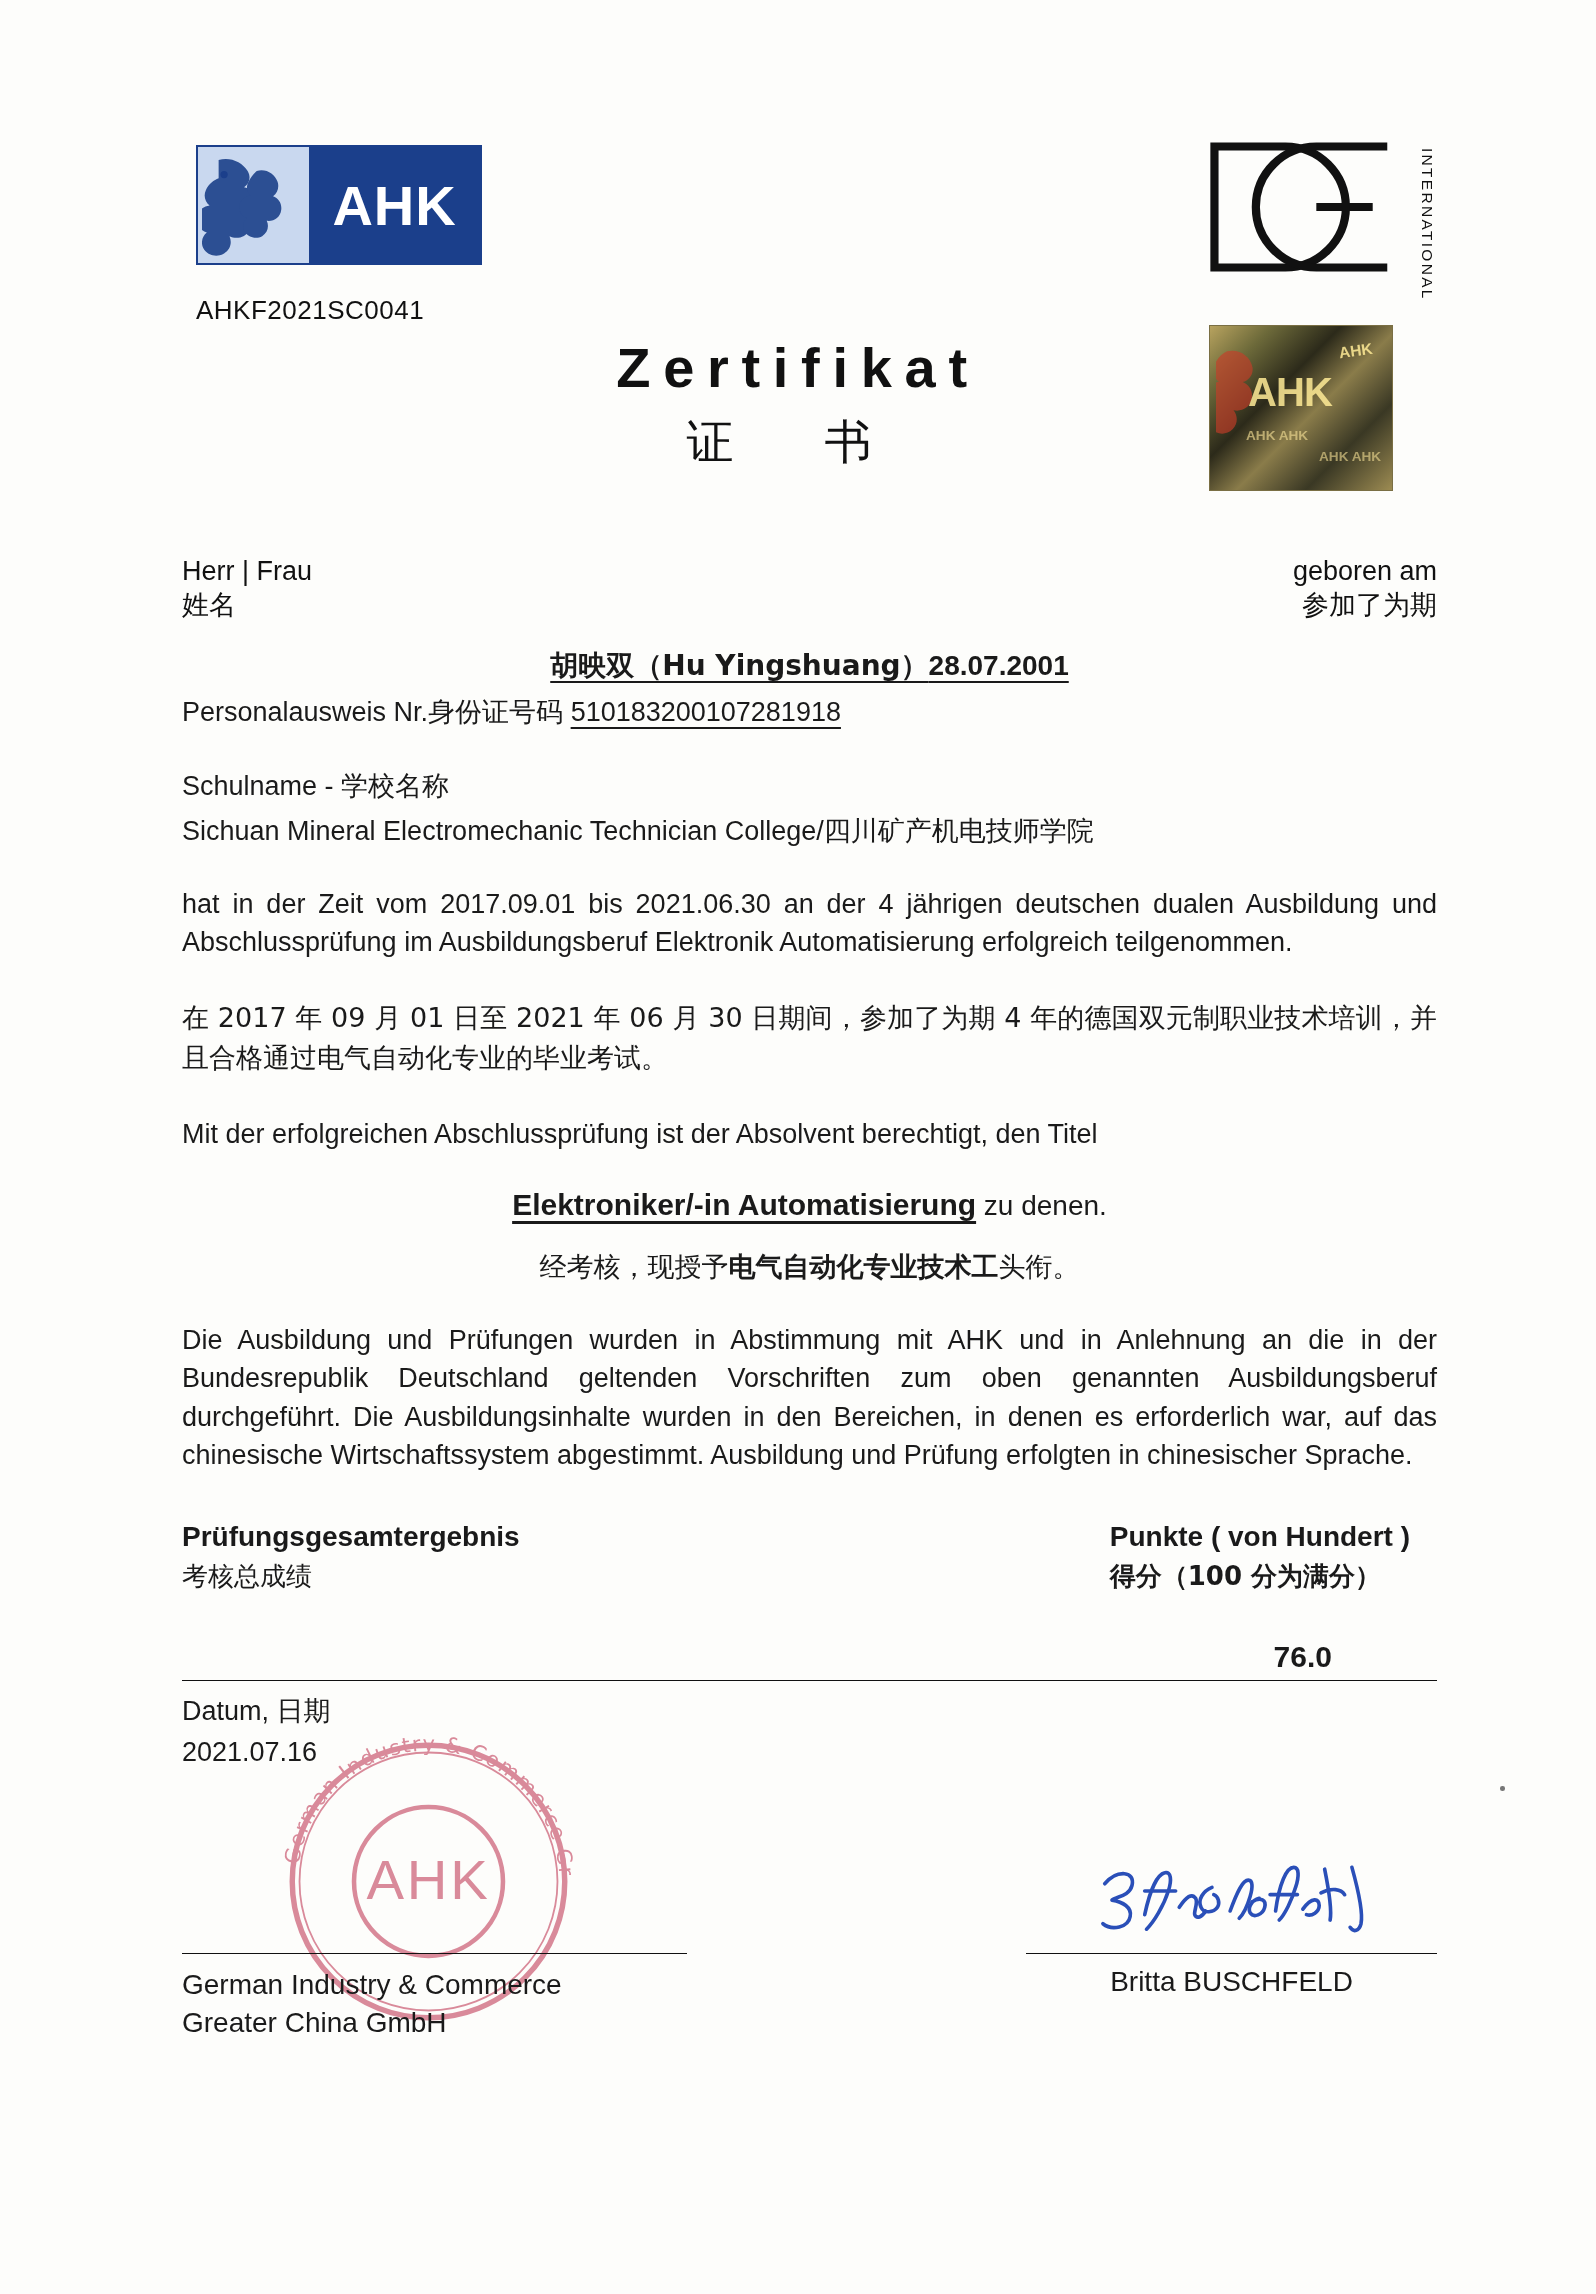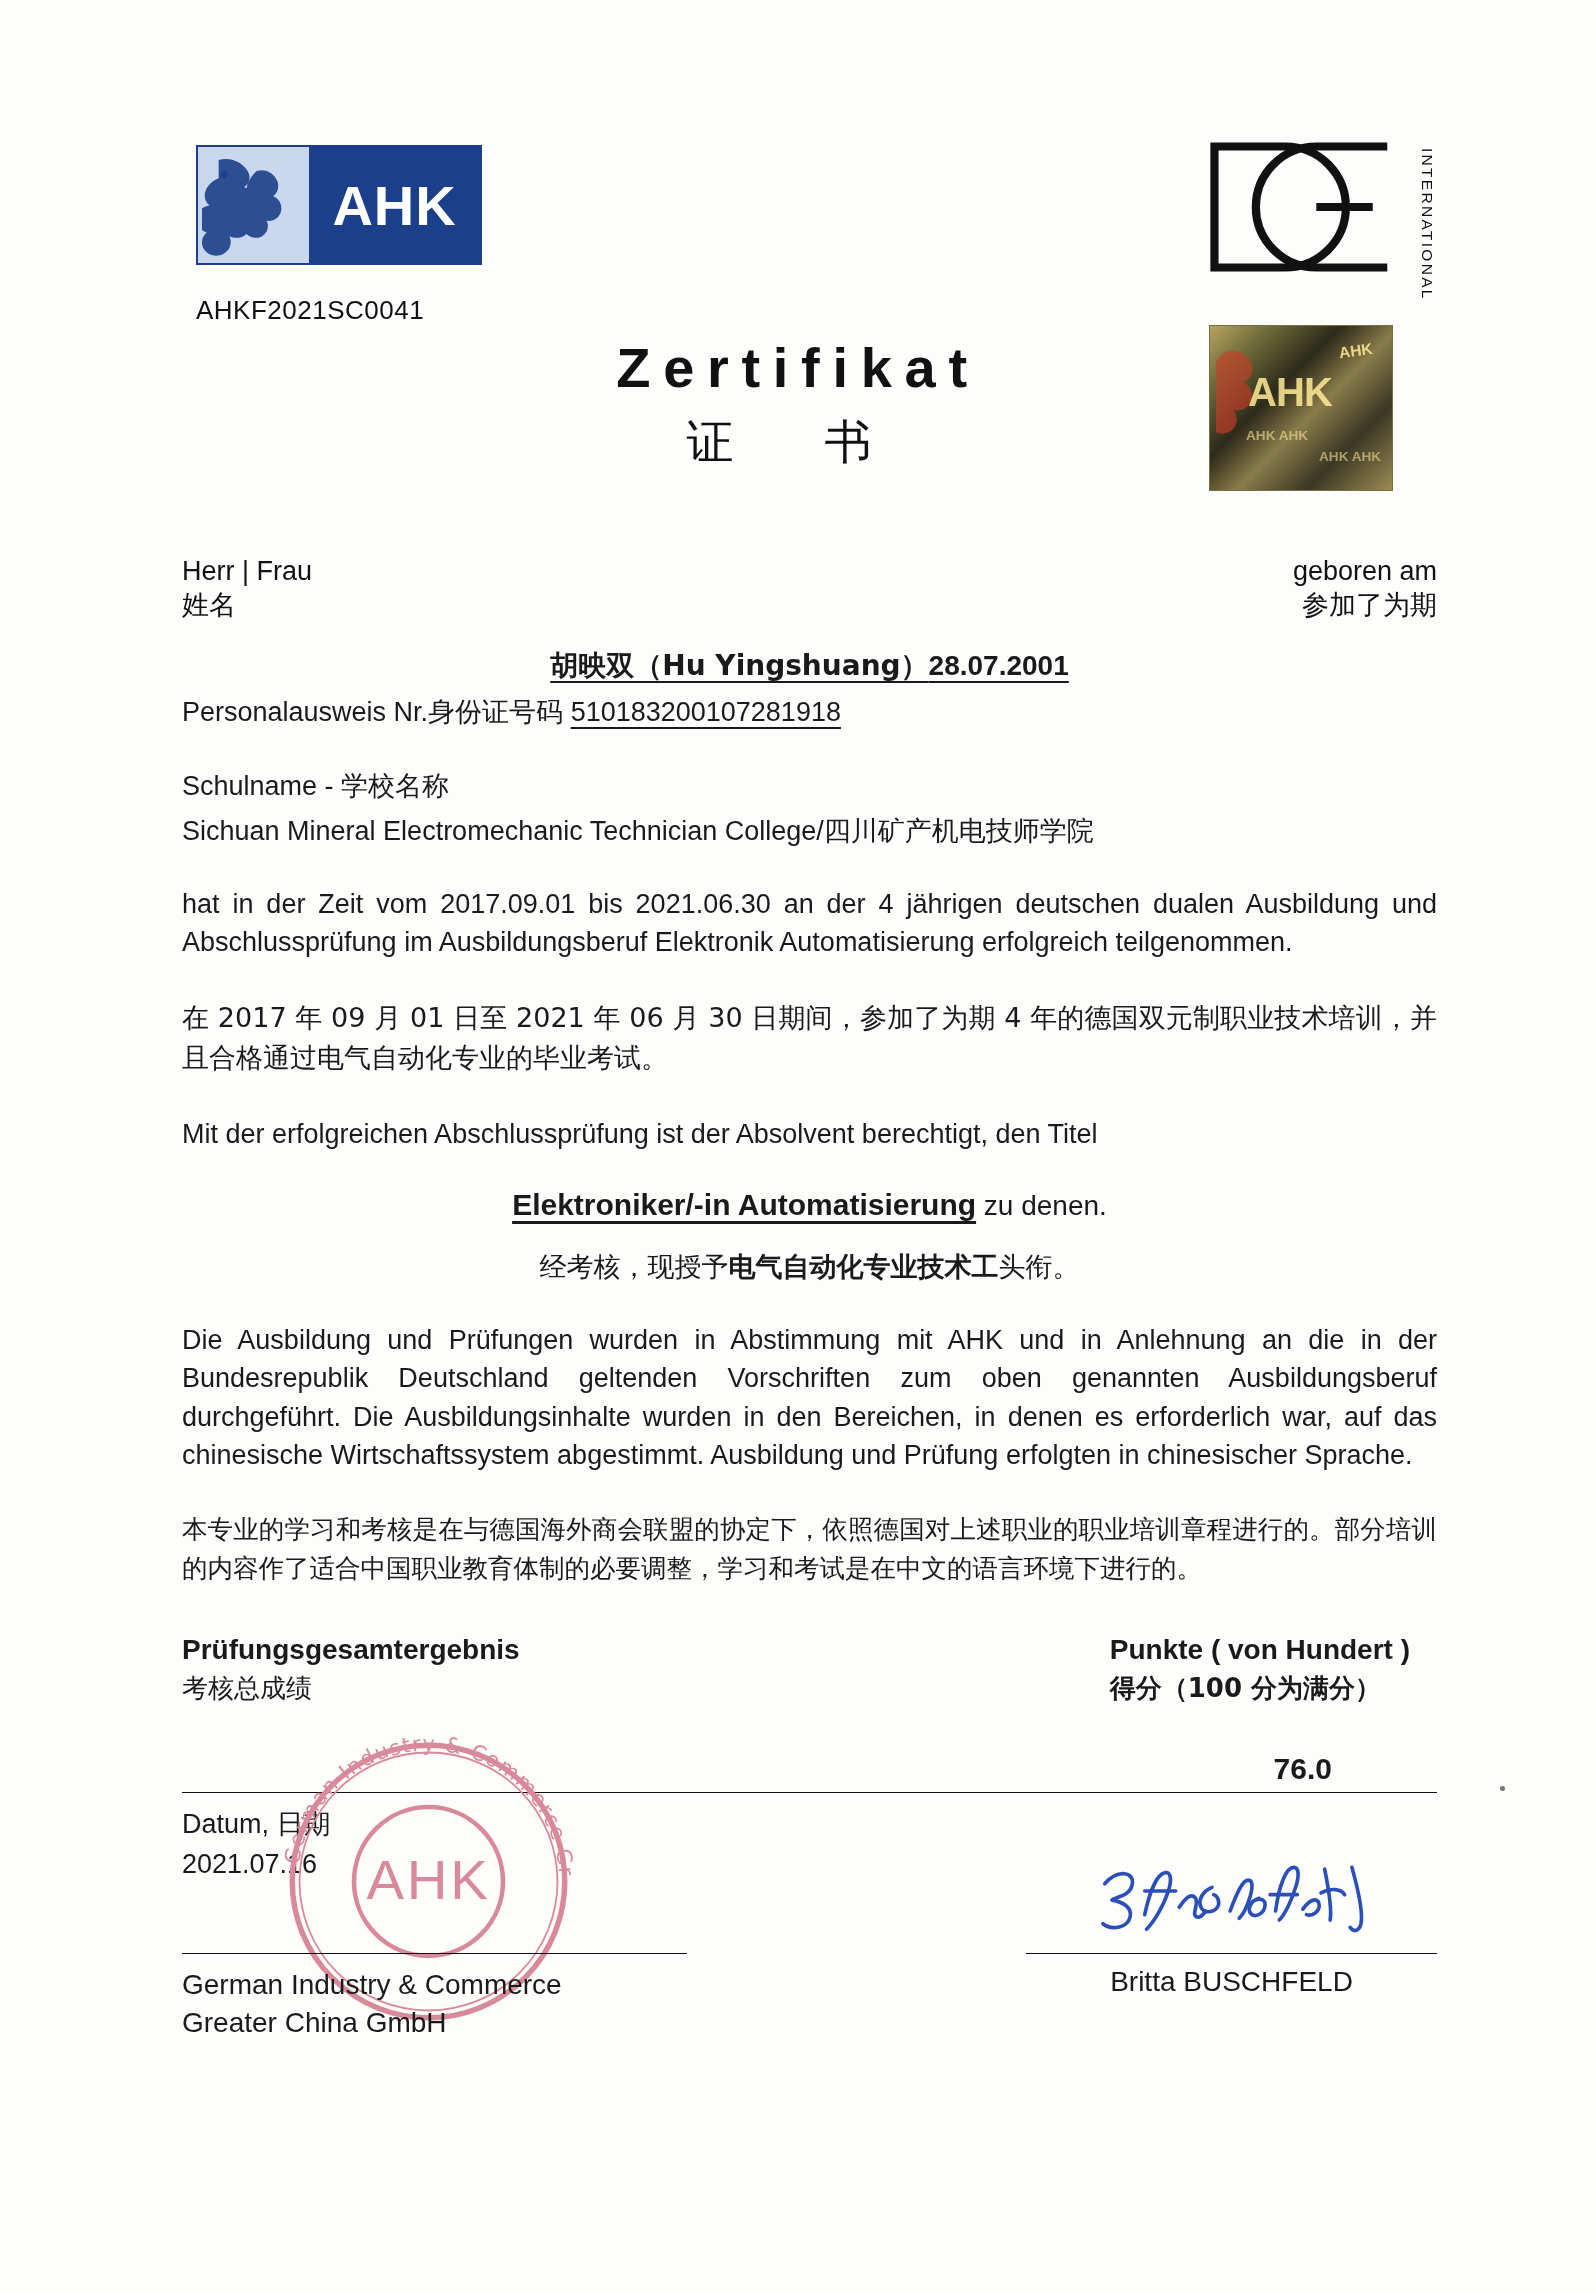--- a/index.html
+++ b/index.html
@@ -438,21 +438,20 @@
 
     <div class="title-line">
       <span class="strong">Elektroniker/-in Automatisierung</span><span> zu denen.</span>
     </div>
 
     <div class="title-line-cn">
       <span>经考核，现授予</span><span class="strong">电气自动化专业技术工</span><span>头衔。</span>
     </div>
 
     <div class="para">Die Ausbildung und Prüfungen wurden in Abstimmung mit AHK und in Anlehnung an die in der Bundesrepublik Deutschland geltenden Vorschriften zum oben genannten Ausbildungsberuf durchgeführt. Die Ausbildungsinhalte wurden in den Bereichen, in denen es erforderlich war, auf das chinesische Wirtschaftssystem abgestimmt. Ausbildung und Prüfung erfolgten in chinesischer Sprache.</div>
-    <div class="para-cn small">本专业的学习和考核是在与德国海外商会联盟的协定下，依照德国对上述职业的职业培训章程进行的。部分培训的内容作了适合中国职业教育体制的必要调整，学习和考试是在中文的语言环境下进行的。</div>
 
     <div class="result-row">
       <div class="result-left">
         <div class="l1">Prüfungsgesamtergebnis</div>
         <div class="l2">考核总成绩</div>
       </div>
       <div class="result-right">
         <div class="r1">Punkte ( von Hundert )</div>
         <div class="r2">得分（100 分为满分）</div>
       </div>

